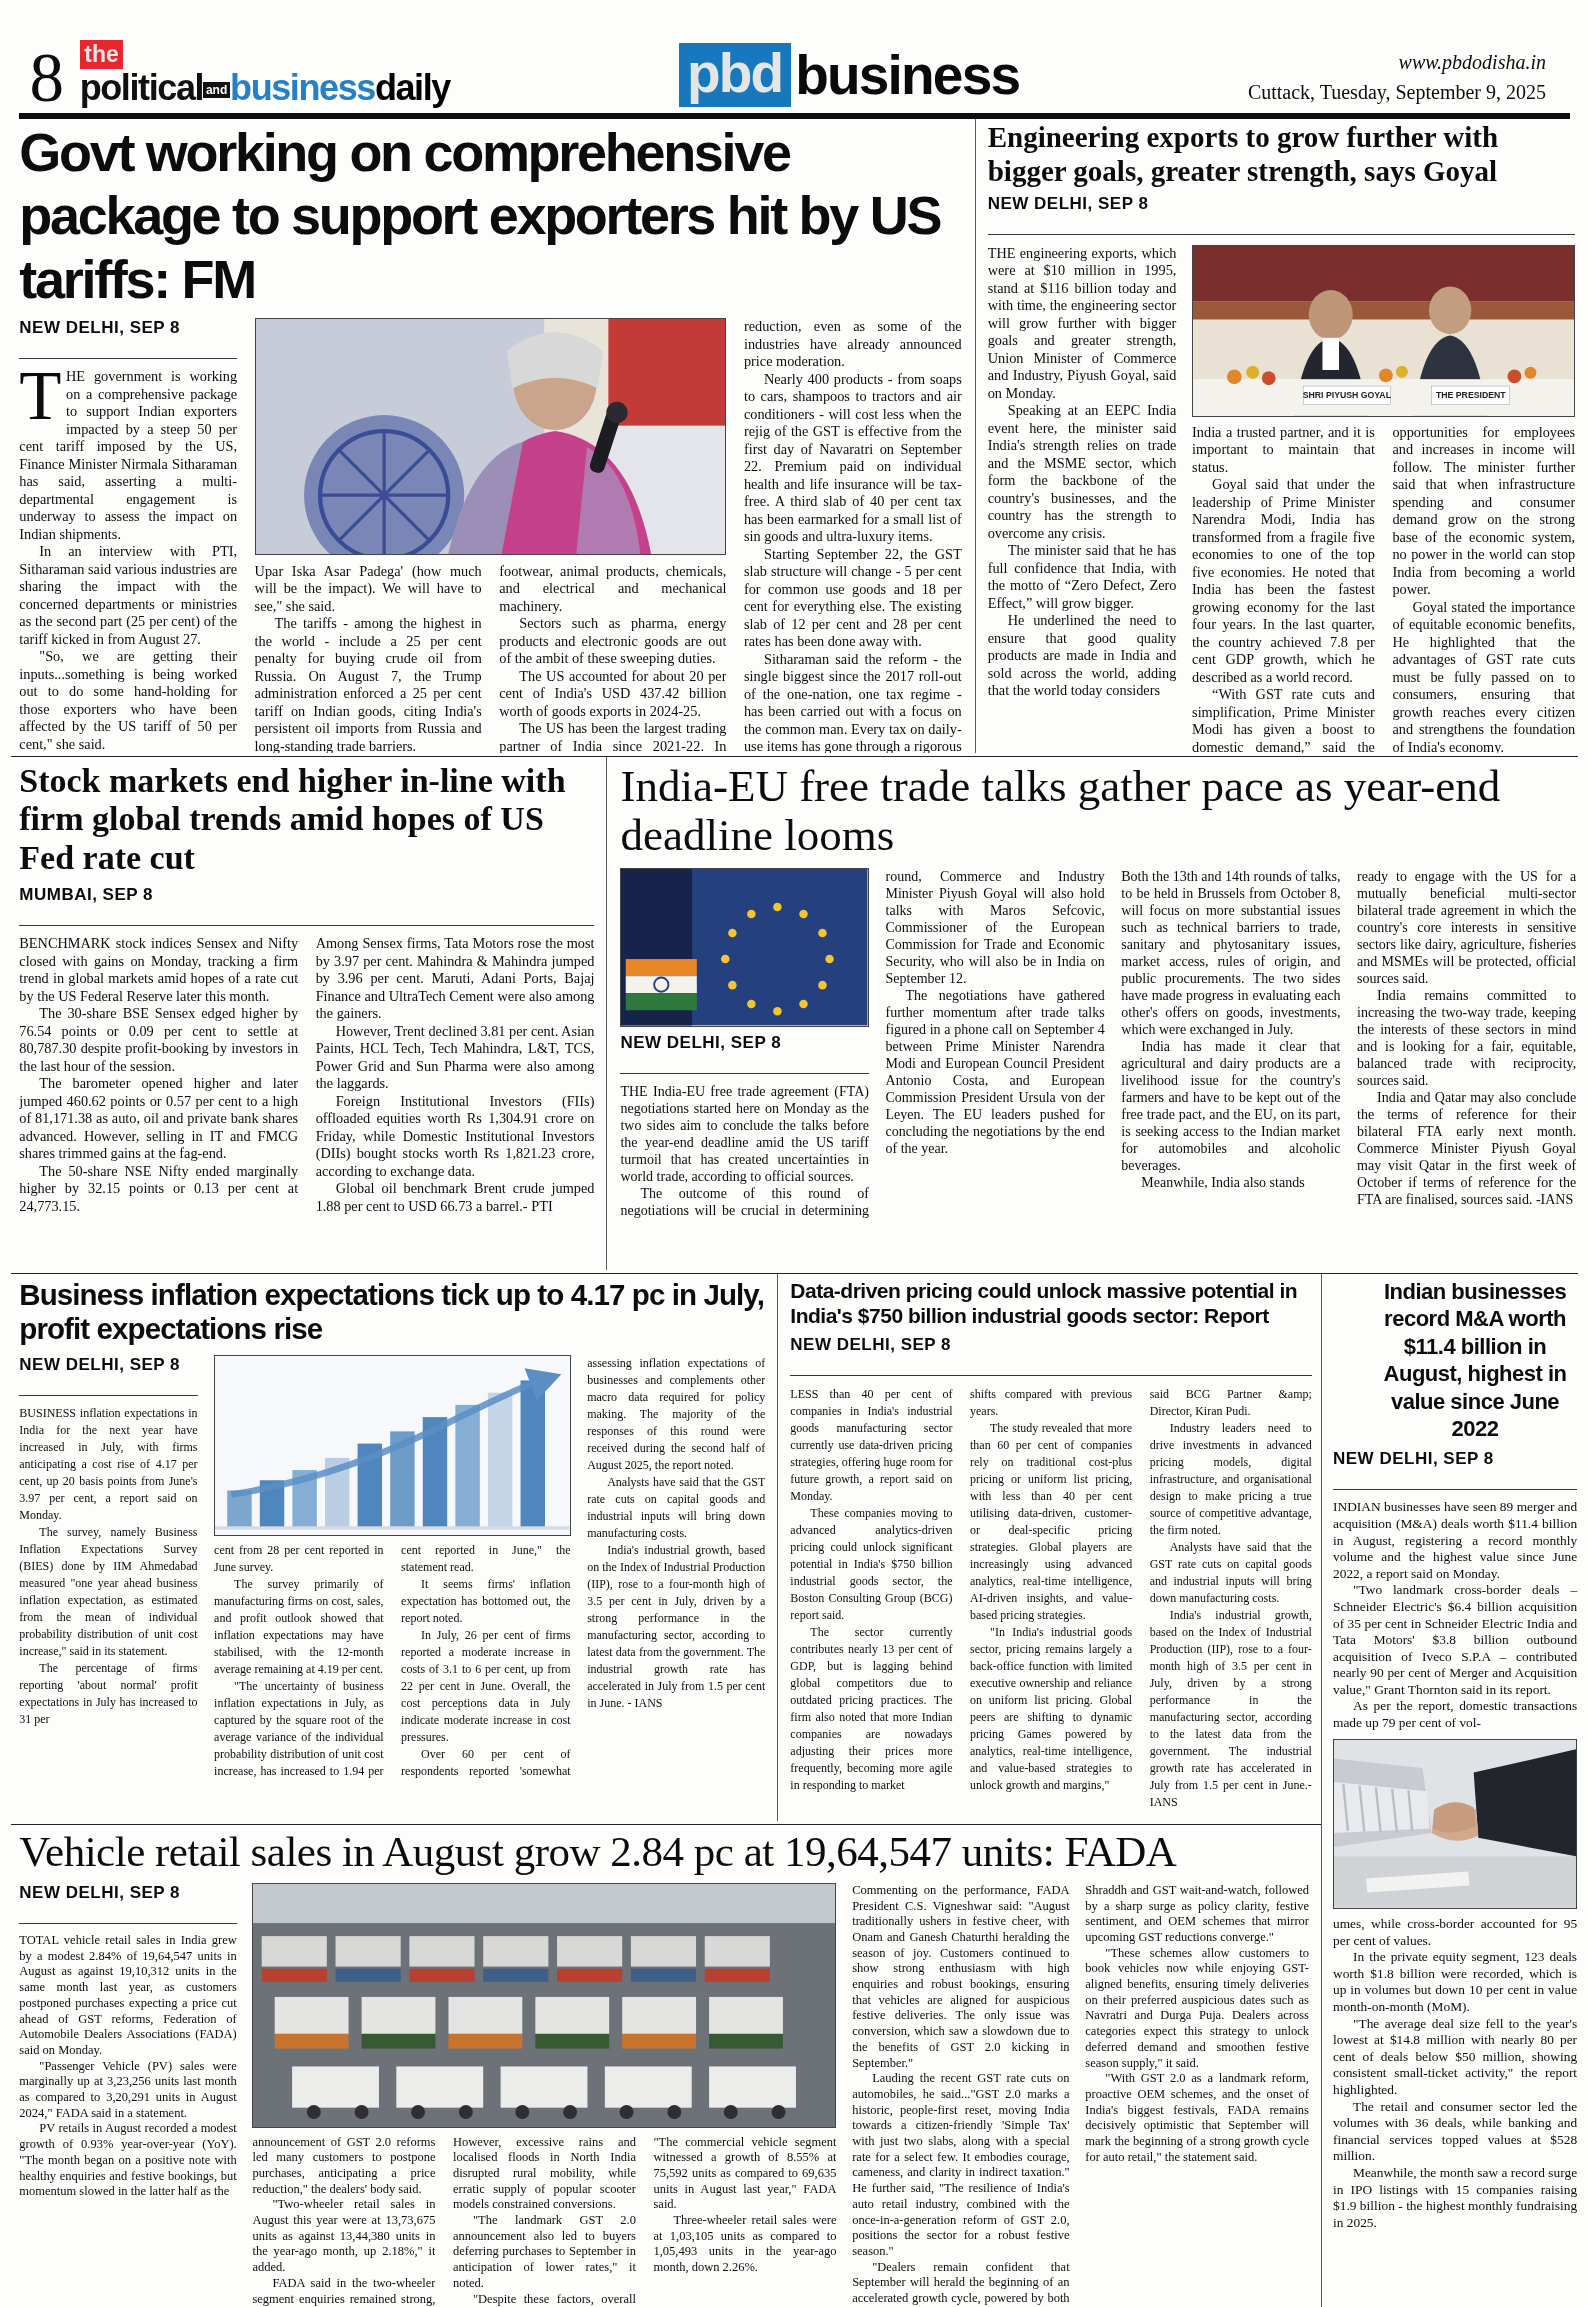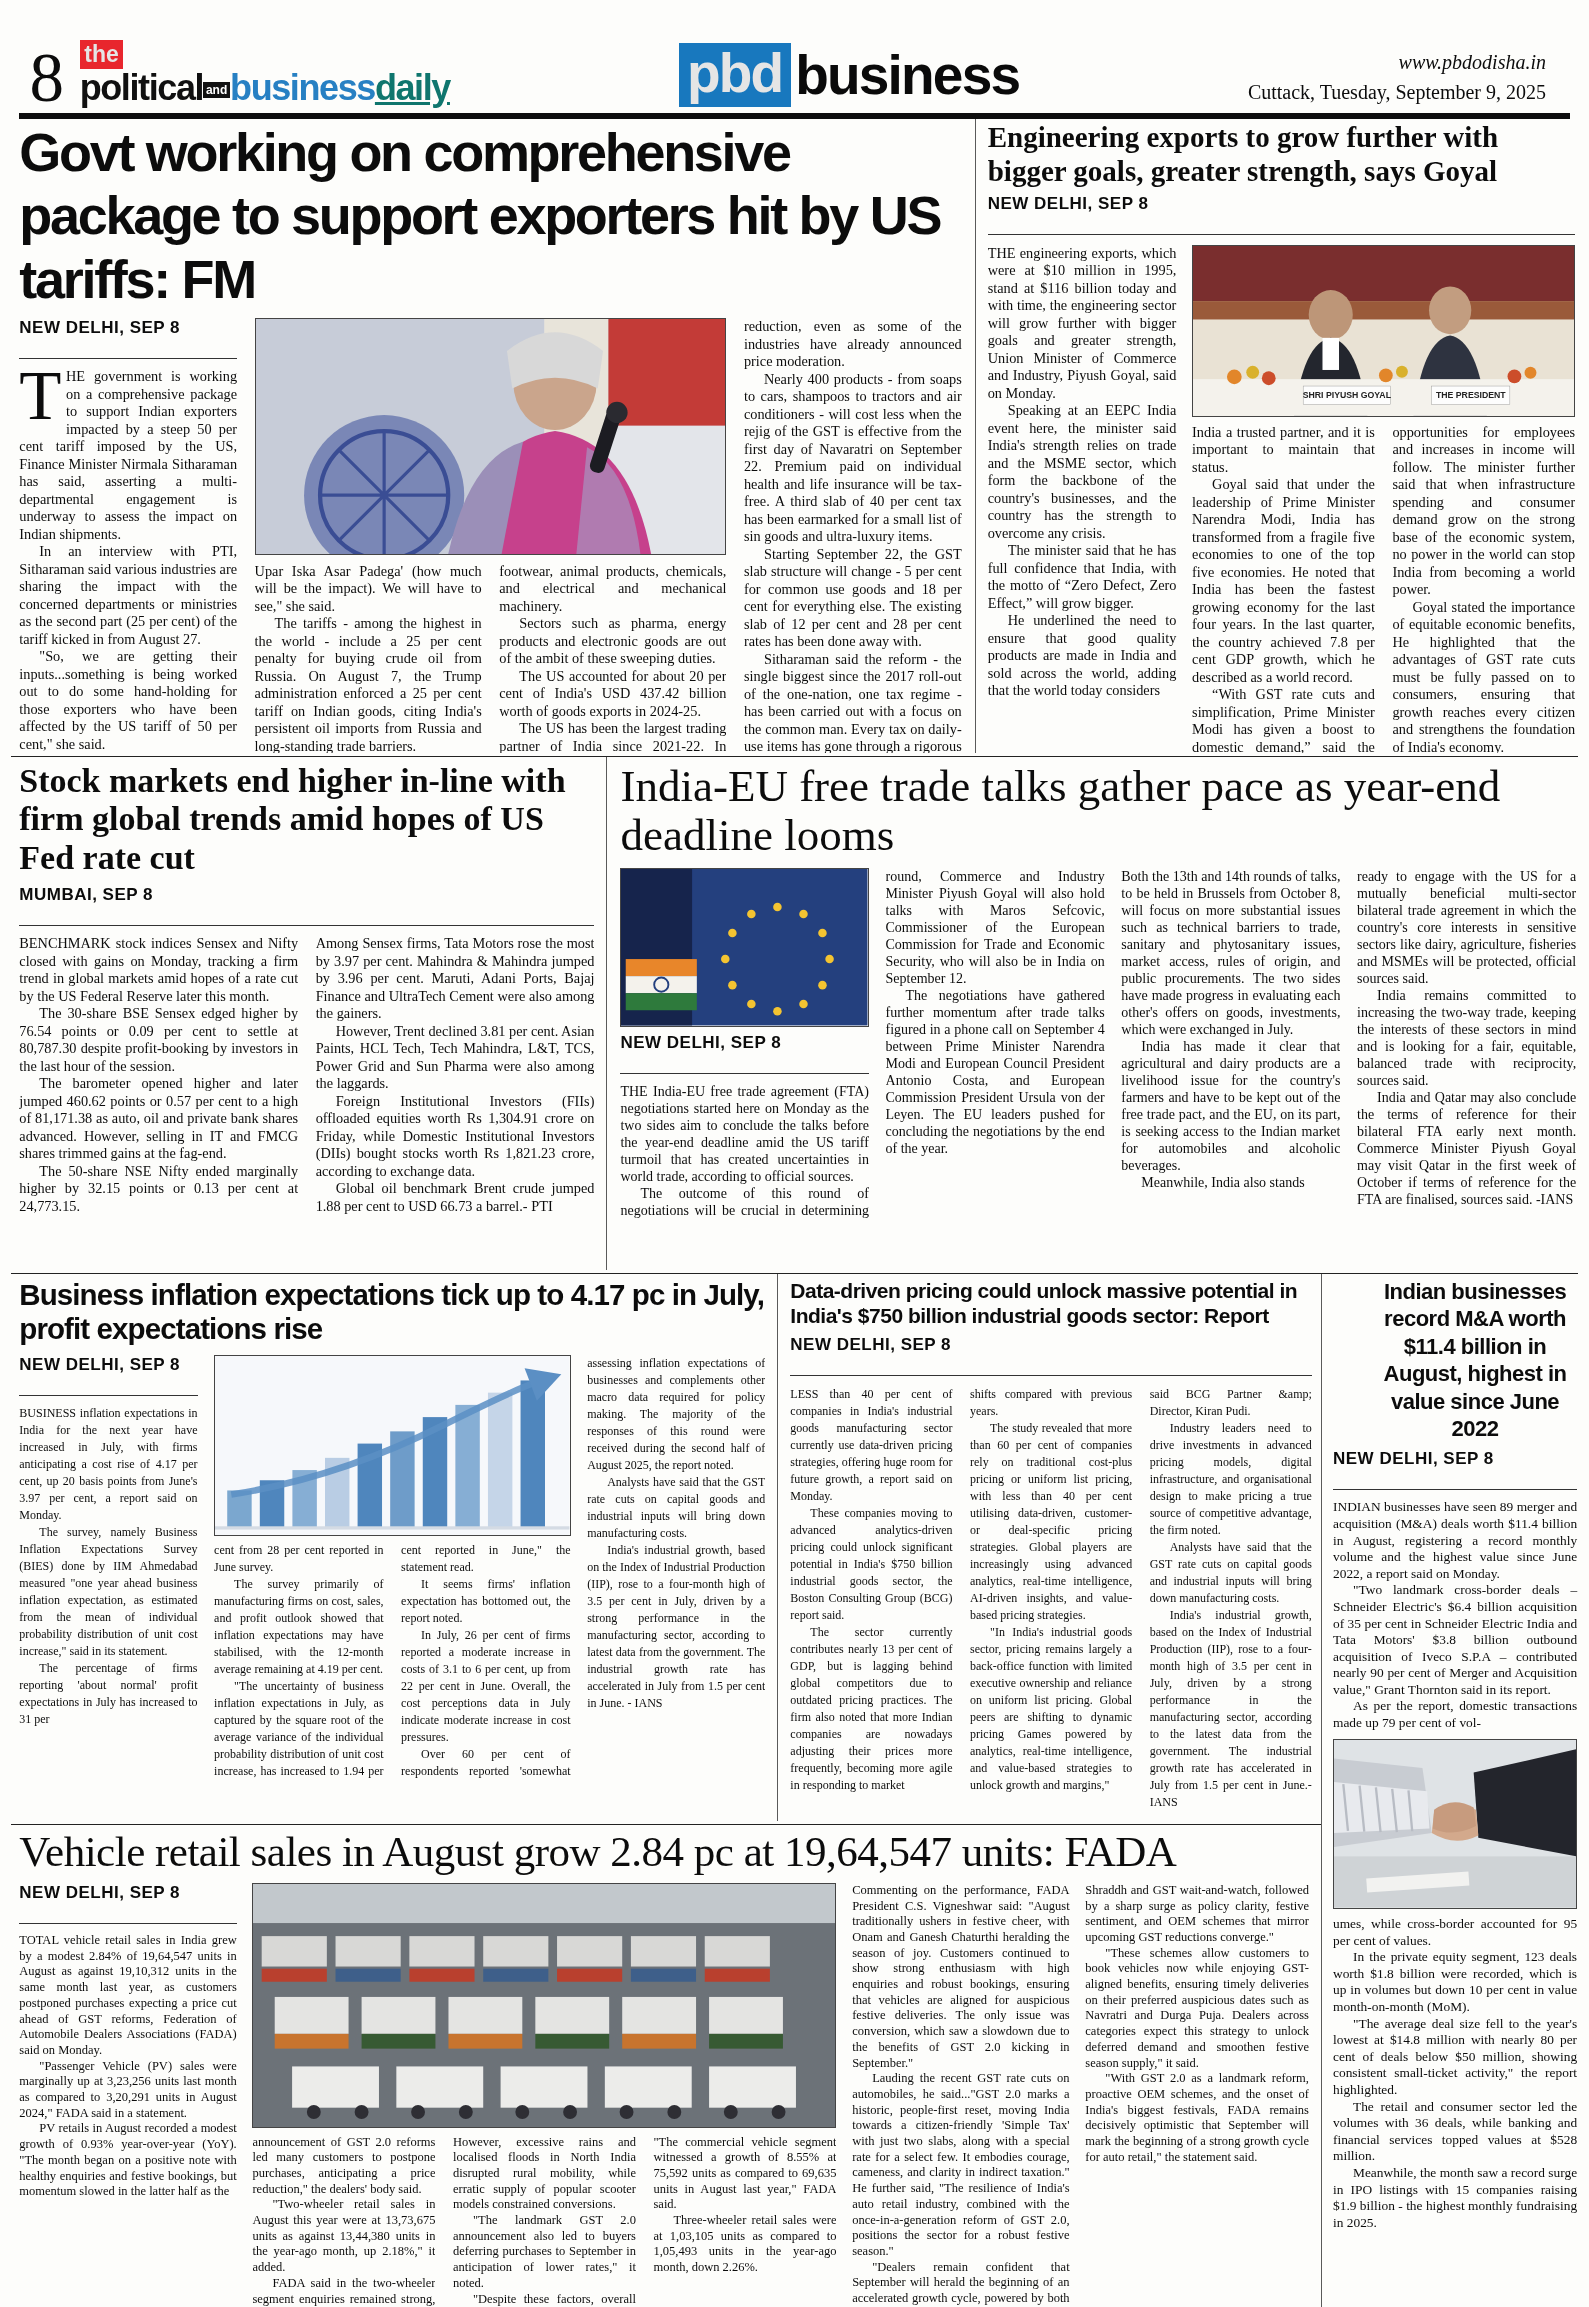--- a/index.html
+++ b/index.html
@@ -12,21 +12,21 @@
   
   .hdr { display:flex; align-items:flex-end; justify-content:space-between; height:99px; padding:4.6px 32px 6.5px 18.5px; }
   .hdr-left { display:flex; align-items:flex-end; gap:15.7px; }
   .pageno { font-family:"Liberation Serif",serif; font-size:69px; line-height:0.8; font-weight:400; }
   .logo1 { display:flex; flex-direction:column; }
   .logo1 .the { background:#e8262d; color:#e5e5e5; font-family:"Liberation Sans",sans-serif; font-weight:700; font-size:23px; padding:0.9px 4.6px; width:max-content; }
   .logo1-row { font-family:"Liberation Sans",sans-serif; font-weight:700; font-size:36px; letter-spacing:-1.4px; line-height:1.05; }
   .logo1-row .pol { color:#101010; }
   .logo1-row .and { background:#111; color:#fff; font-size:12px; padding:0.9px 2.8px; vertical-align:middle; letter-spacing:0; }
   .logo1-row .bus { color:#2780c3; }
-  .logo1-row .dly { color:#0f766e;text-decoration:underline; }
+  .logo1-row .dly { color:#000000; }
   .masthead { display:flex; align-items:flex-end; gap:4.6px; }
   .pbdbox { background:#1878be; color:#e5e5e5; font-family:"Liberation Sans",sans-serif; font-weight:700; font-size:55px; line-height:0.95; padding:3.7px 8.3px 7.4px 8.3px; letter-spacing:-1.8px; }
   .mast-section { font-family:"Liberation Sans",sans-serif; font-weight:700; font-size:55px; letter-spacing:-1.8px; color:#0a0a0a; }
   .hdr-right { text-align:right; font-size:20px; line-height:1.5; }
   .hdr-right .site { font-style:italic; }
   .hdr-rule { height:5.5px; background:#0e0e0e; margin:0 8.3px; }
   
   .byline { font-family:"Liberation Sans",sans-serif; font-weight:700; font-size:17px; letter-spacing:0.5px; border-bottom:1.4px solid #333; padding-bottom:20px; margin-bottom:9.2px; width:100%; }
   .cols { display:flex; gap:17.5px; }
   .col { flex:1 1 0; overflow:hidden; }

